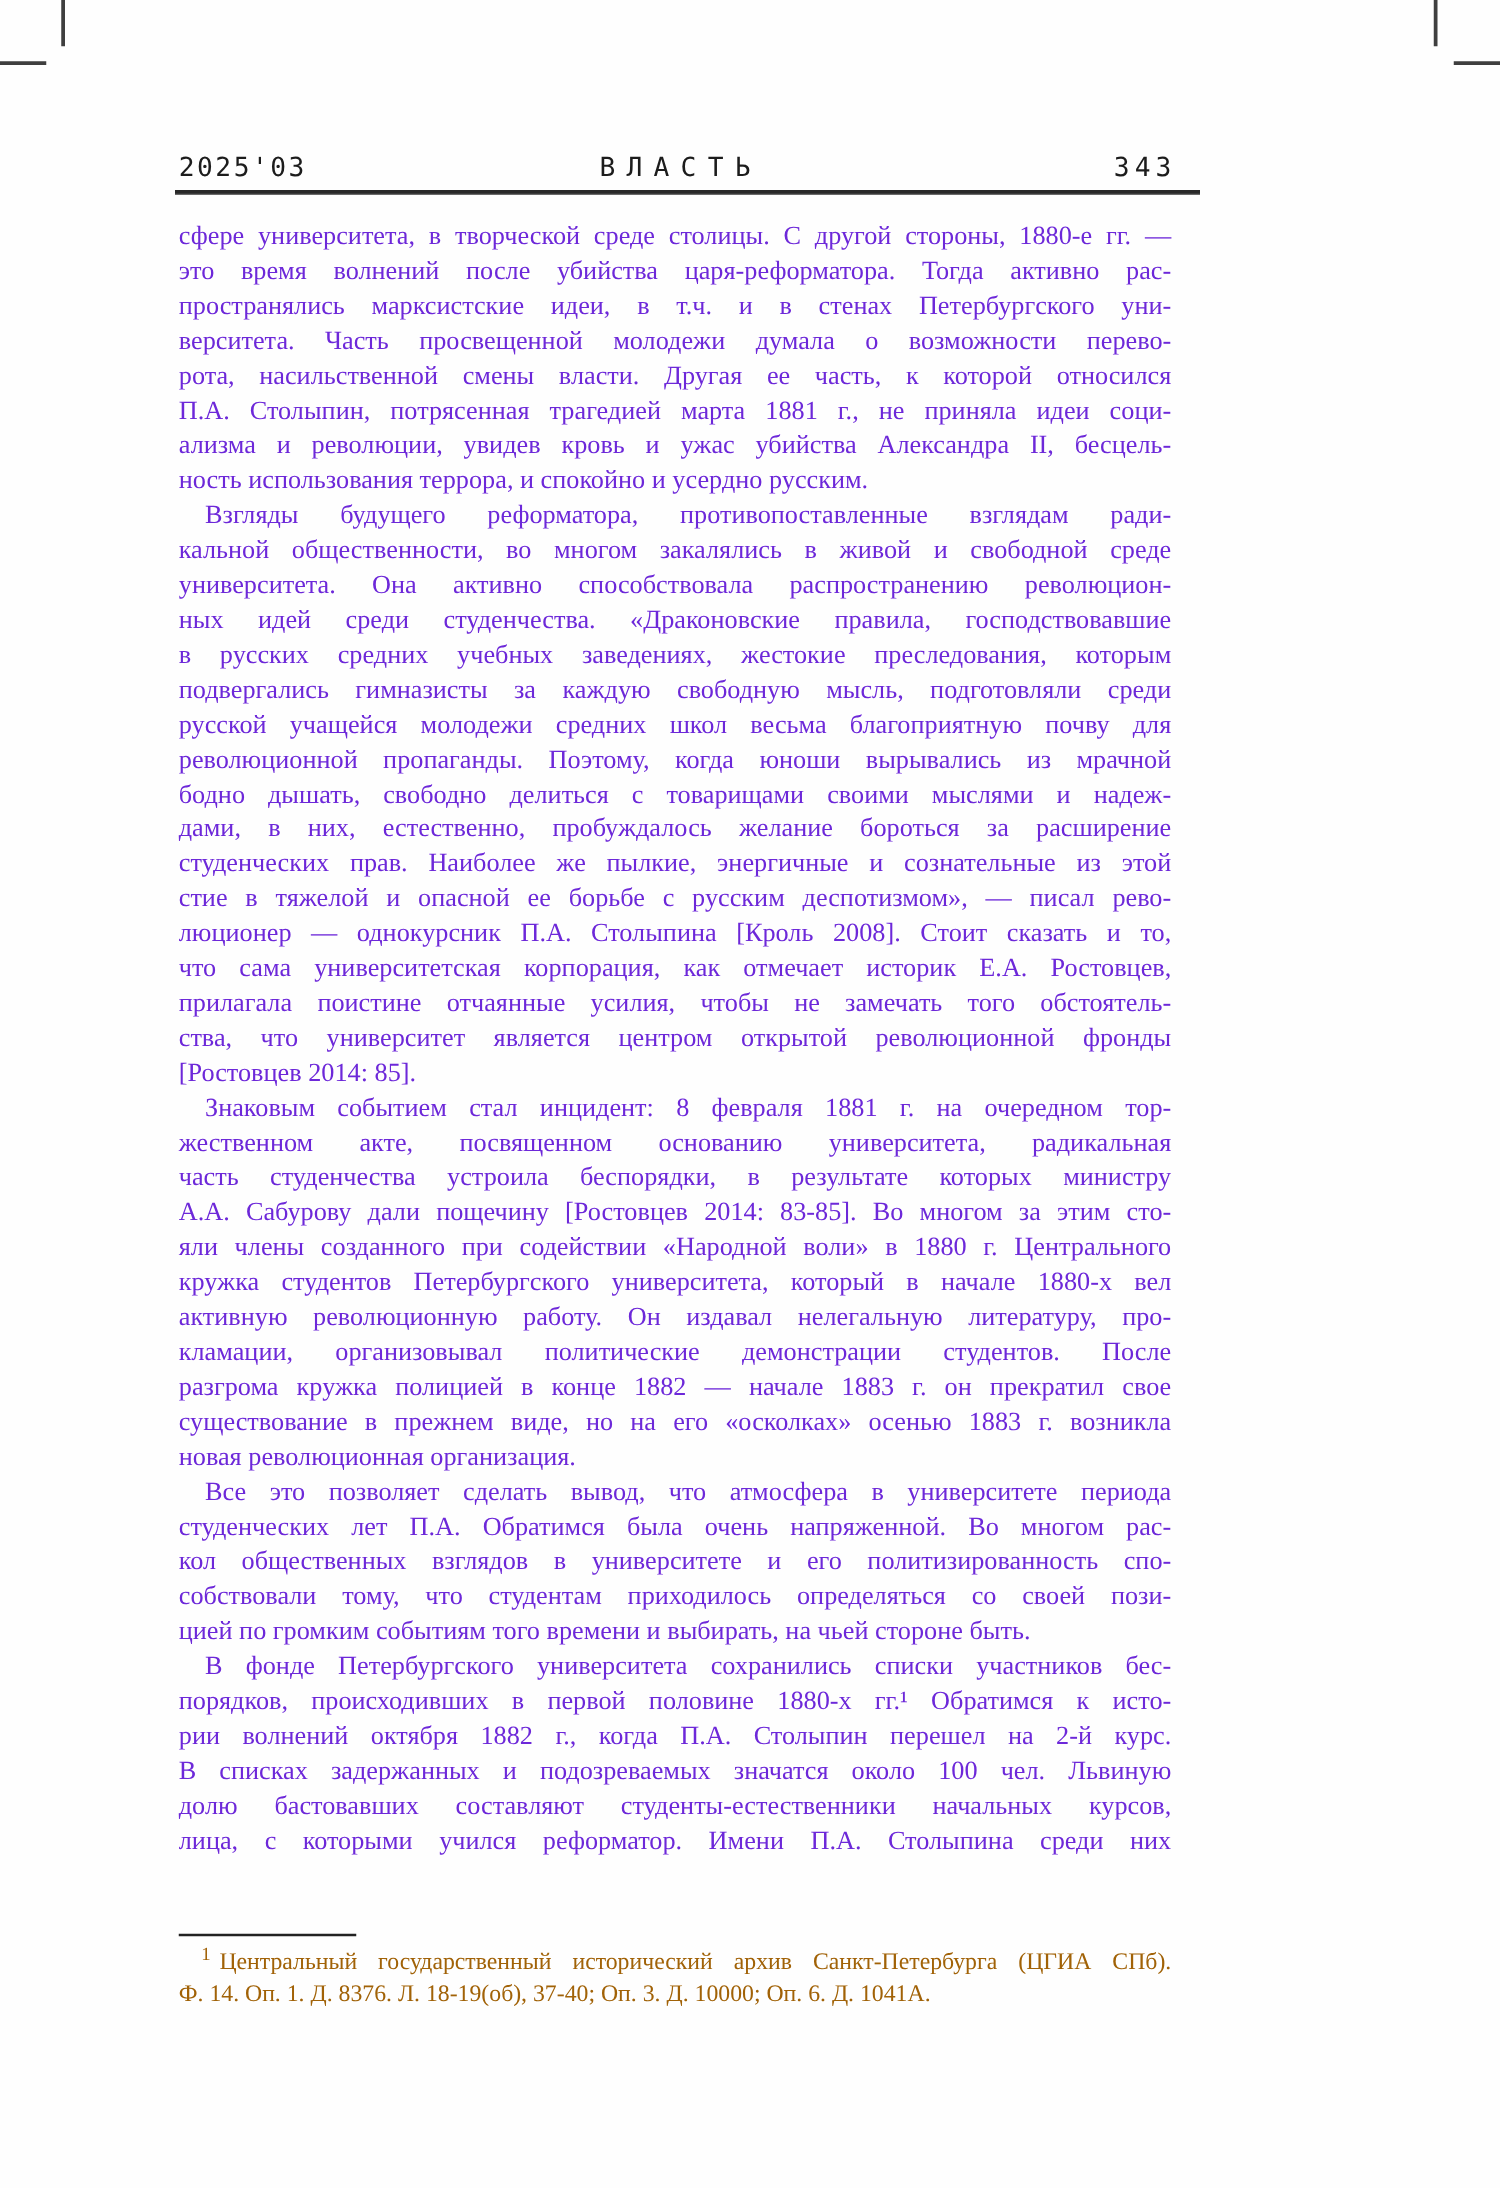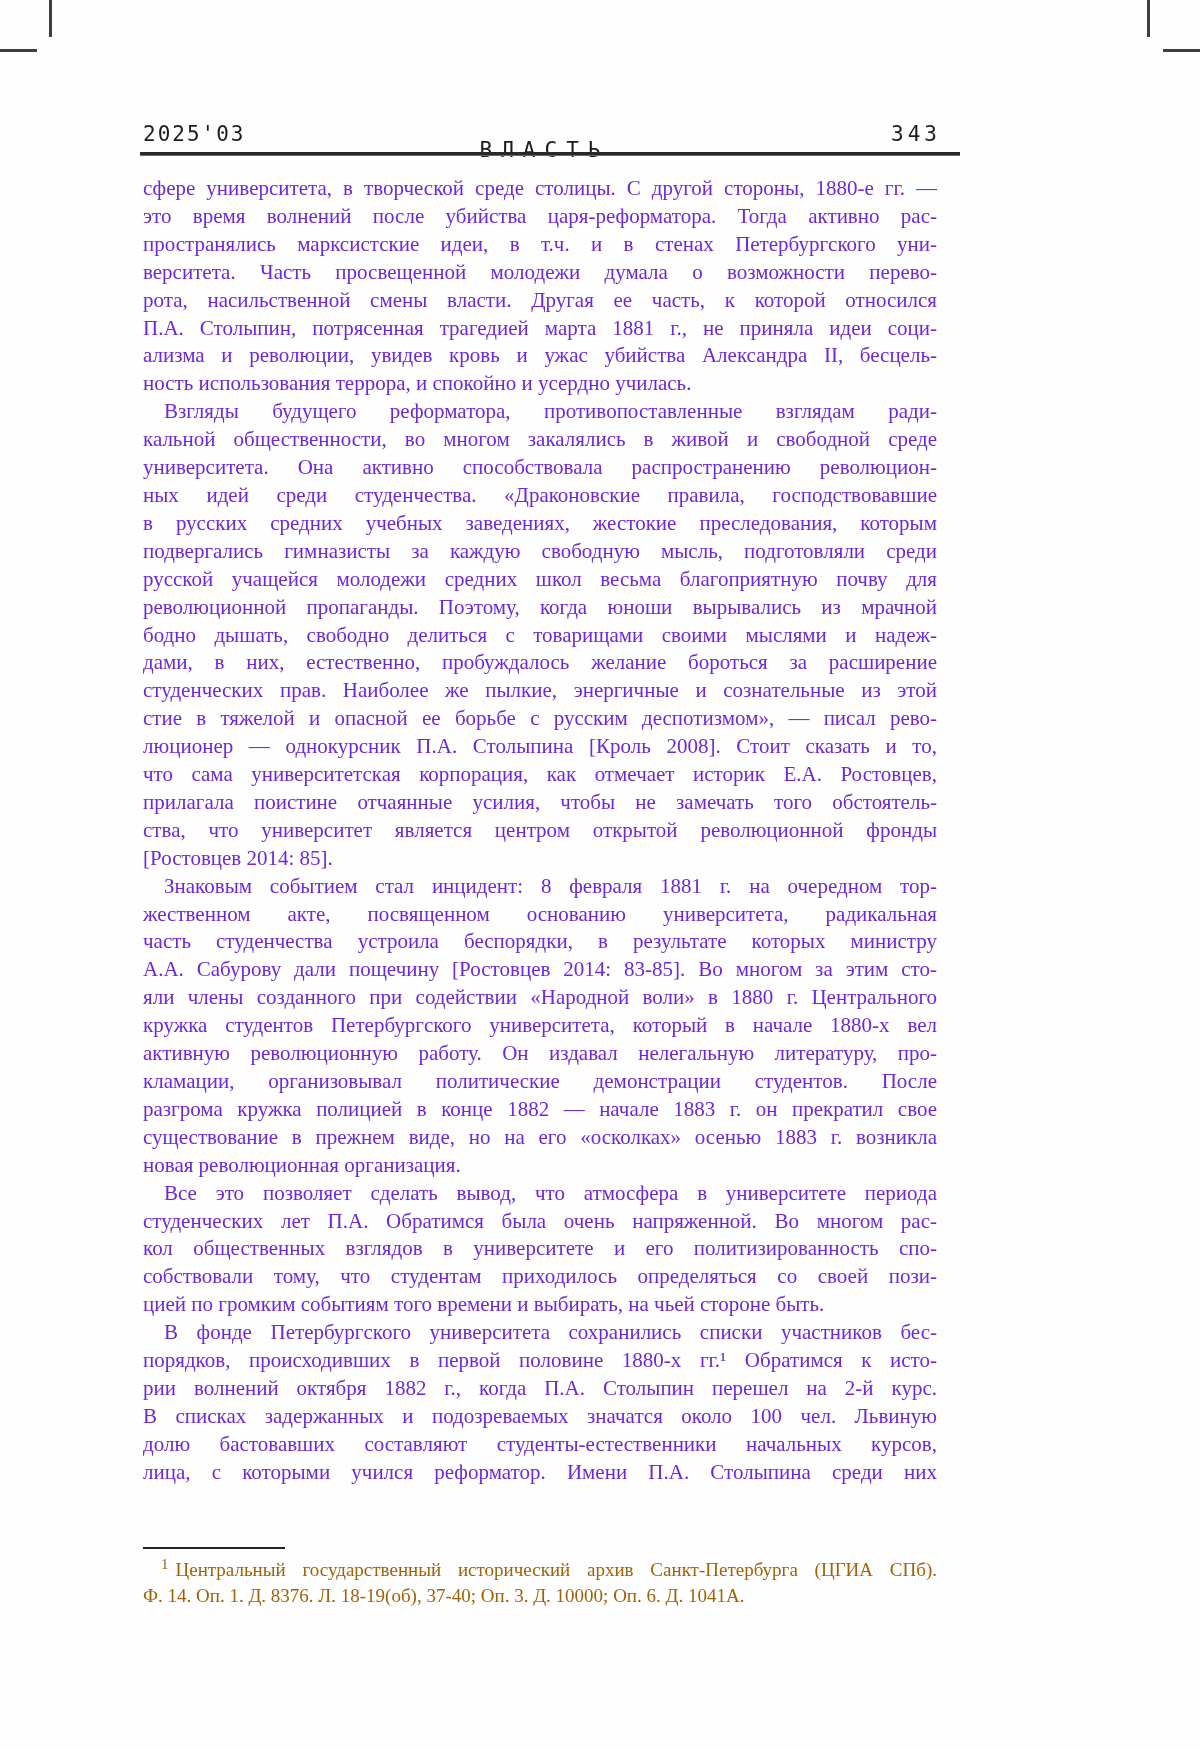--- a/index.html
+++ b/index.html
@@ -18,21 +18,21 @@
   .cm-tr-h{left:1163px;top:49px;width:37px;height:3px;}
 
   
   .header{
     position:absolute;left:143px;top:120px;width:794px;height:28px;
     font-family:"DejaVu Sans Mono",monospace;
     font-size:21px;line-height:28px;color:#1c1c1c;
     letter-spacing:2px;
   }
   .issue{position:absolute;left:0;top:0;}
-  .title{position:absolute;left:50%;top:16px;transform:translateX(-50%);letter-spacing:9px;padding-left:9px;}
+  .title{position:absolute;left:50%;top:0;transform:translateX(-50%);letter-spacing:9px;padding-left:9px;}
   .pageno{position:absolute;right:0;top:0;letter-spacing:4px;margin-right:-4px;}
   .header-rule{
     position:absolute;left:140px;top:152px;width:820px;height:3px;
     background:#282828;
     border-bottom:1px solid #6a6a6a;
   }
 
   
   .body-text{
     position:absolute;left:143px;top:175px;width:794px;
@@ -76,21 +76,21 @@
   <div class="header-rule"></div>
 
   <div class="body-text">
       <div class="line jl">сфере университета, в творческой среде столицы. С другой стороны, 1880-е гг. —</div>
       <div class="line jl">это время волнений после убийства царя-реформатора. Тогда активно рас-</div>
       <div class="line jl">пространялись марксистские идеи, в т.ч. и в стенах Петербургского уни-</div>
       <div class="line jl">верситета. Часть просвещенной молодежи думала о возможности перево-</div>
       <div class="line jl">рота, насильственной смены власти. Другая ее часть, к которой относился</div>
       <div class="line jl">П.А. Столыпин, потрясенная трагедией марта 1881 г., не приняла идеи соци-</div>
       <div class="line jl">ализма и революции, увидев кровь и ужас убийства Александра II, бесцель-</div>
-      <div class="line">ность использования террора, и спокойно и усердно училась.</div>
+      <div class="line">ность использования террора, и спокойно и усердно русским.</div>
       <div class="line indent jl">Взгляды будущего реформатора, противопоставленные взглядам ради-</div>
       <div class="line jl">кальной общественности, во многом закалялись в живой и свободной среде</div>
       <div class="line jl">университета. Она активно способствовала распространению революцион-</div>
       <div class="line jl">ных идей среди студенчества. «Драконовские правила, господствовавшие</div>
       <div class="line jl">в русских средних учебных заведениях, жестокие преследования, которым</div>
       <div class="line jl">подвергались гимназисты за каждую свободную мысль, подготовляли среди</div>
       <div class="line jl">русской учащейся молодежи средних школ весьма благоприятную почву для</div>
       <div class="line jl">революционной пропаганды. Поэтому, когда юноши вырывались из мрачной</div>
       <div class="line jl">бодно дышать, свободно делиться с товарищами своими мыслями и надеж-</div>
       <div class="line jl">дами, в них, естественно, пробуждалось желание бороться за расширение</div>

